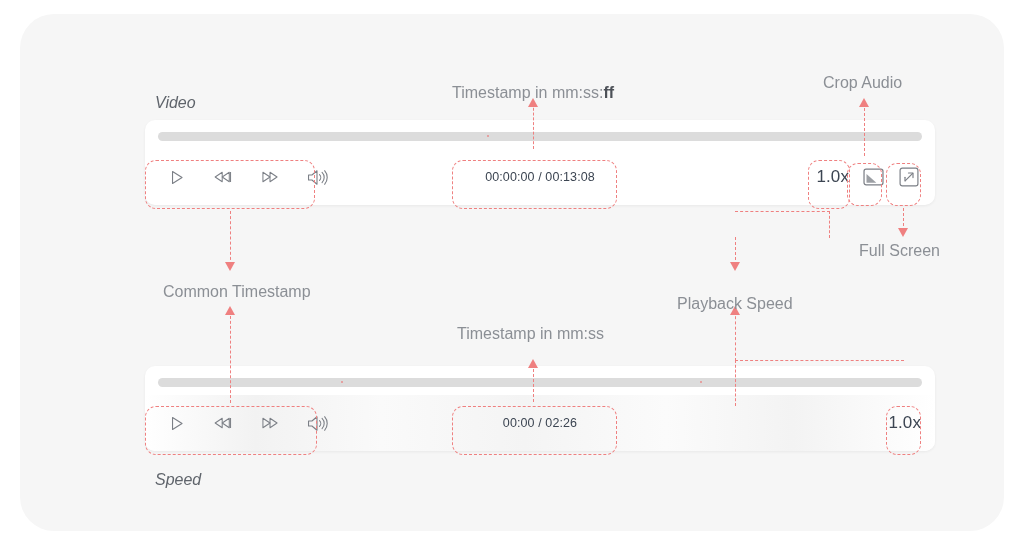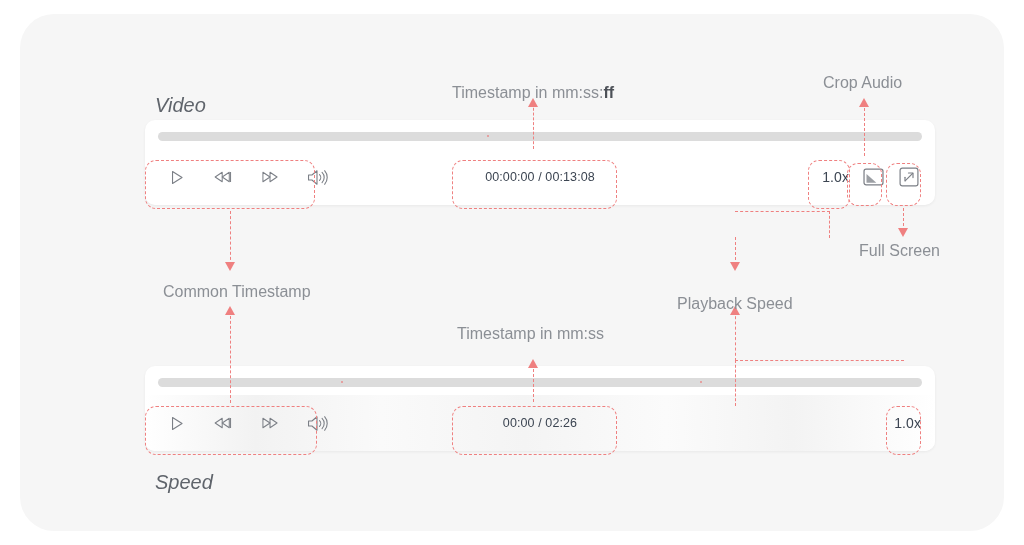--- a/index.html
+++ b/index.html
@@ -103,37 +103,37 @@
 
   .right-group {
     position: absolute;
     right: 14px; top: 0;
     height: 56px;
     display: flex;
     align-items: center;
     gap: 12px;
   }
   .speed-chip {
-    font-size: 14px;
+    font-size: 17px;
     color: #3c4552;
     letter-spacing: 0.1px;
   }
   .sq-icon {
     width: 24px; height: 24px;
     display: flex;
     align-items: center;
     justify-content: center;
     color: #7b7f86;
   }
 
   
   .section-caption {
     position: absolute;
     font-style: italic;
-    font-size: 20px;
+    font-size: 16px;
     color: #5f646b;
   }
   #caption-video { left: 155px; top: 94px; }
   #caption-audio { left: 155px; top: 471px; }
 
   
   .anno-label {
     position: absolute;
     font-size: 16px;
     color: #8b8f95;

